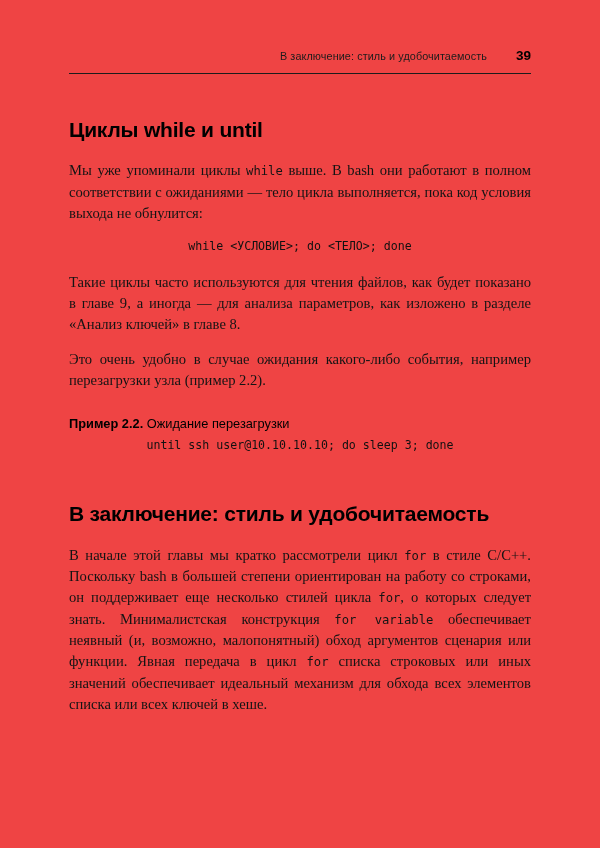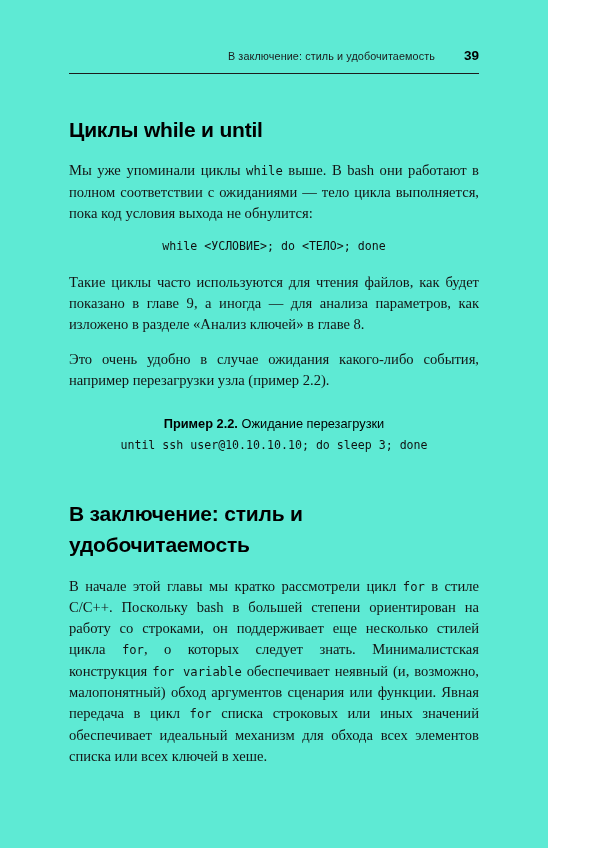--- a/index.html
+++ b/index.html
@@ -4,24 +4,24 @@
 <style>
   * { box-sizing: border-box; }
   html, body { margin: 0; padding: 0; }
   body {
     width: 600px;
     height: 848px;
     background: #ffffff;
     color: #111111;
   }
   .page {
-    width: 548px;
+    width: 600px;
     height: 848px;
     padding: 0 69px;
-    background: #5eead4;
+    background: #ef4444;
     font-family: "Liberation Serif", serif;
     font-size: 14.6px;
     line-height: 1.46;
     color: #141414;
     overflow: hidden;
   }
   
   .running-header {
     display: flex;
     justify-content: flex-end;
@@ -71,21 +71,20 @@
     margin: 15px 0 17px 0;
     color: #111111;
     text-align: center;
   }
   
   .example-caption {
     font-family: "Liberation Sans", sans-serif;
     font-size: 12.8px;
     margin: 24px 0 4px 0;
     color: #000000;
-    text-align: center;
   }
   .example-label { font-weight: bold; }
   .example-code { margin-top: 4px; }
 </style>
 </head>
 <body>
 
 <div class="page">
 
   <div class="running-header">

